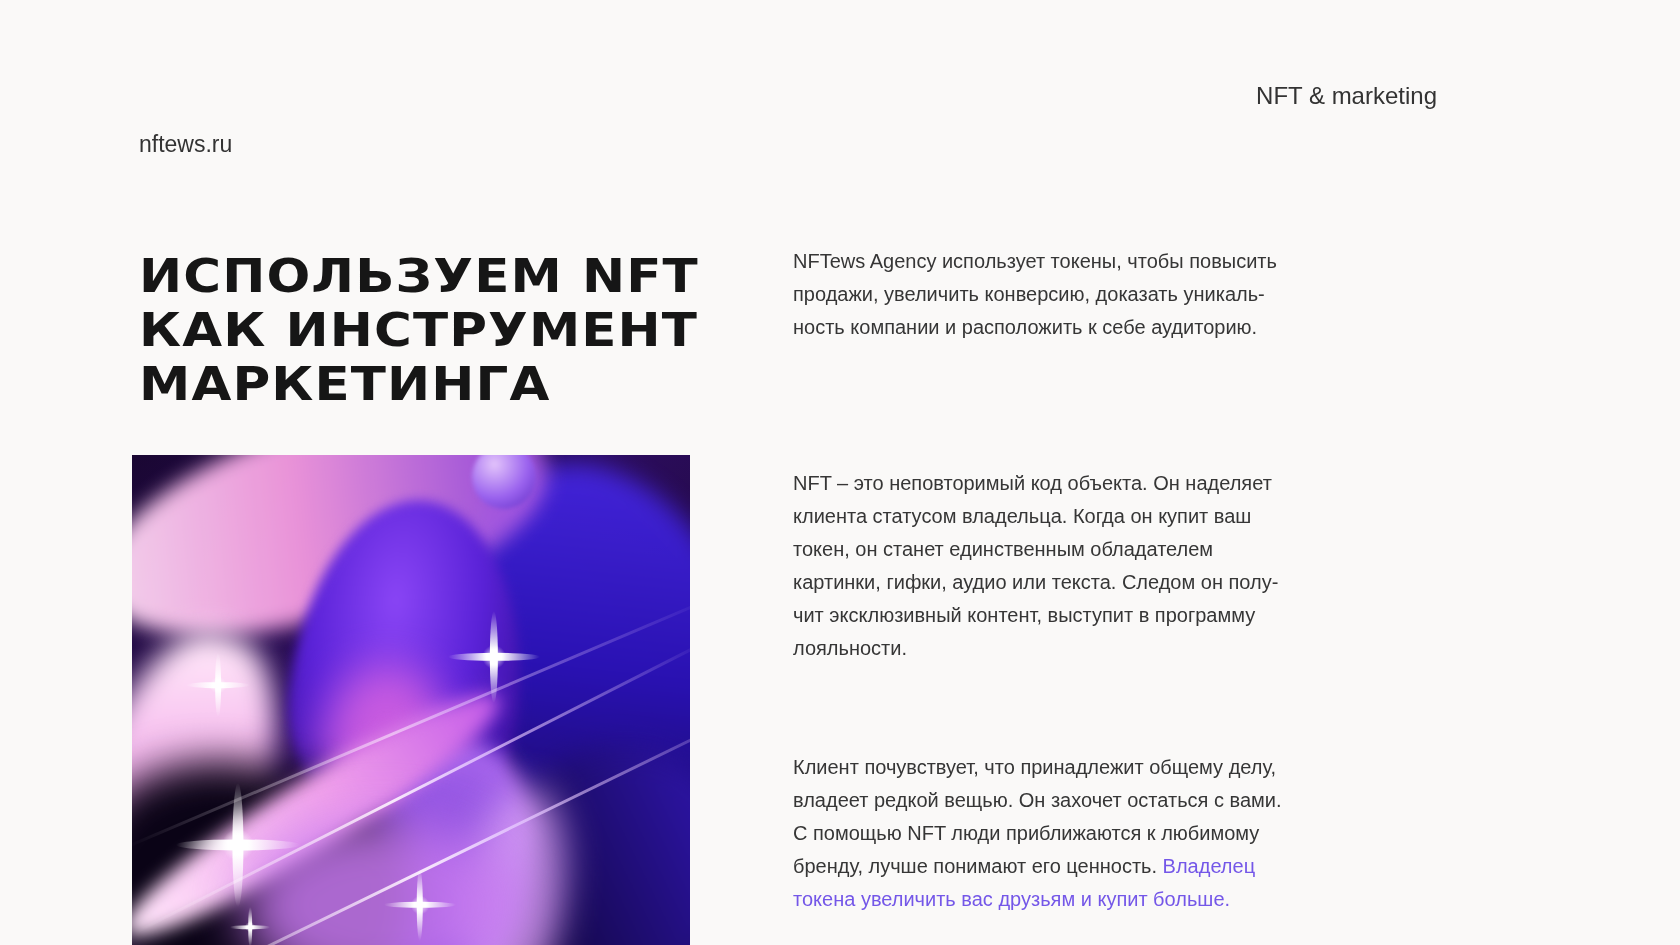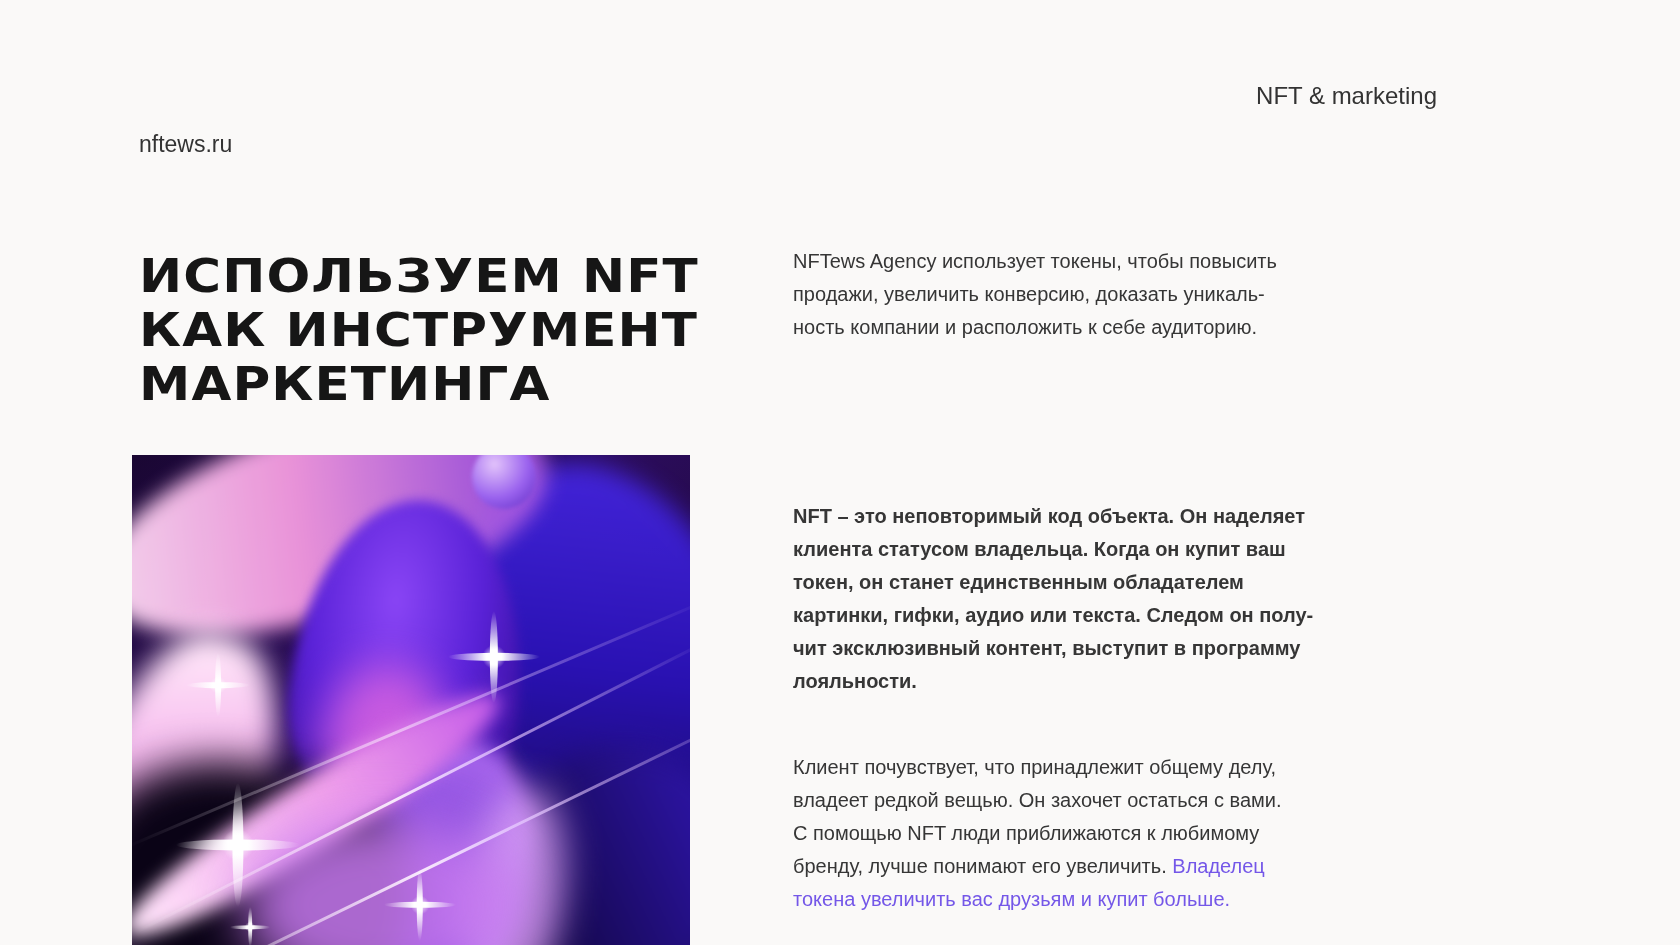--- a/index.html
+++ b/index.html
@@ -30,21 +30,21 @@
     transform:scaleX(1.12);transform-origin:left top;
   }
   
   .para{
     position:absolute;left:793px;width:700px;
     font-size:20px;line-height:33px;
     white-space:pre-line;color:#363636;
   }
   .para .accent{color:#7457E8;}
   .p1{top:212px;}
-  .p2{top:467px;font-weight:bold;}
+  .p2{top:434px;}
   .p3{top:718px;}
   
   .artwork{
     position:absolute;left:132px;top:455px;width:558px;height:490px;
     background:linear-gradient(135deg,#1a0733 0%,#2c0d5e 45%,#170427 100%);
     overflow:hidden;
   }
   .artwork *{position:absolute;}
   .pink-top{
     left:-40px;top:-30px;width:460px;height:190px;
@@ -168,21 +168,21 @@
 токен, он станет единственным обладателем
 картинки, гифки, аудио или текста. Следом он полу-
 чит эксклюзивный контент, выступит в программу
 лояльности.</span>
 </div>
 
 <div class="para p3">
   <span>Клиент почувствует, что принадлежит общему делу,
 владеет редкой вещью. Он захочет остаться с вами.
 С помощью NFT люди приближаются к любимому
-бренду, лучше понимают его увеличить. </span><span class="accent">Владелец
+бренду, лучше понимают его ценность. </span><span class="accent">Владелец
 токена увеличить вас друзьям и купит больше.</span>
 </div>
 
 <div class="artwork">
   <div class="blue-right"></div>
   <div class="blue-right2"></div>
   <div class="pink-top"></div>
   <div class="pink-left"></div>
   <div class="face"></div>
   <div class="cheek"></div>

